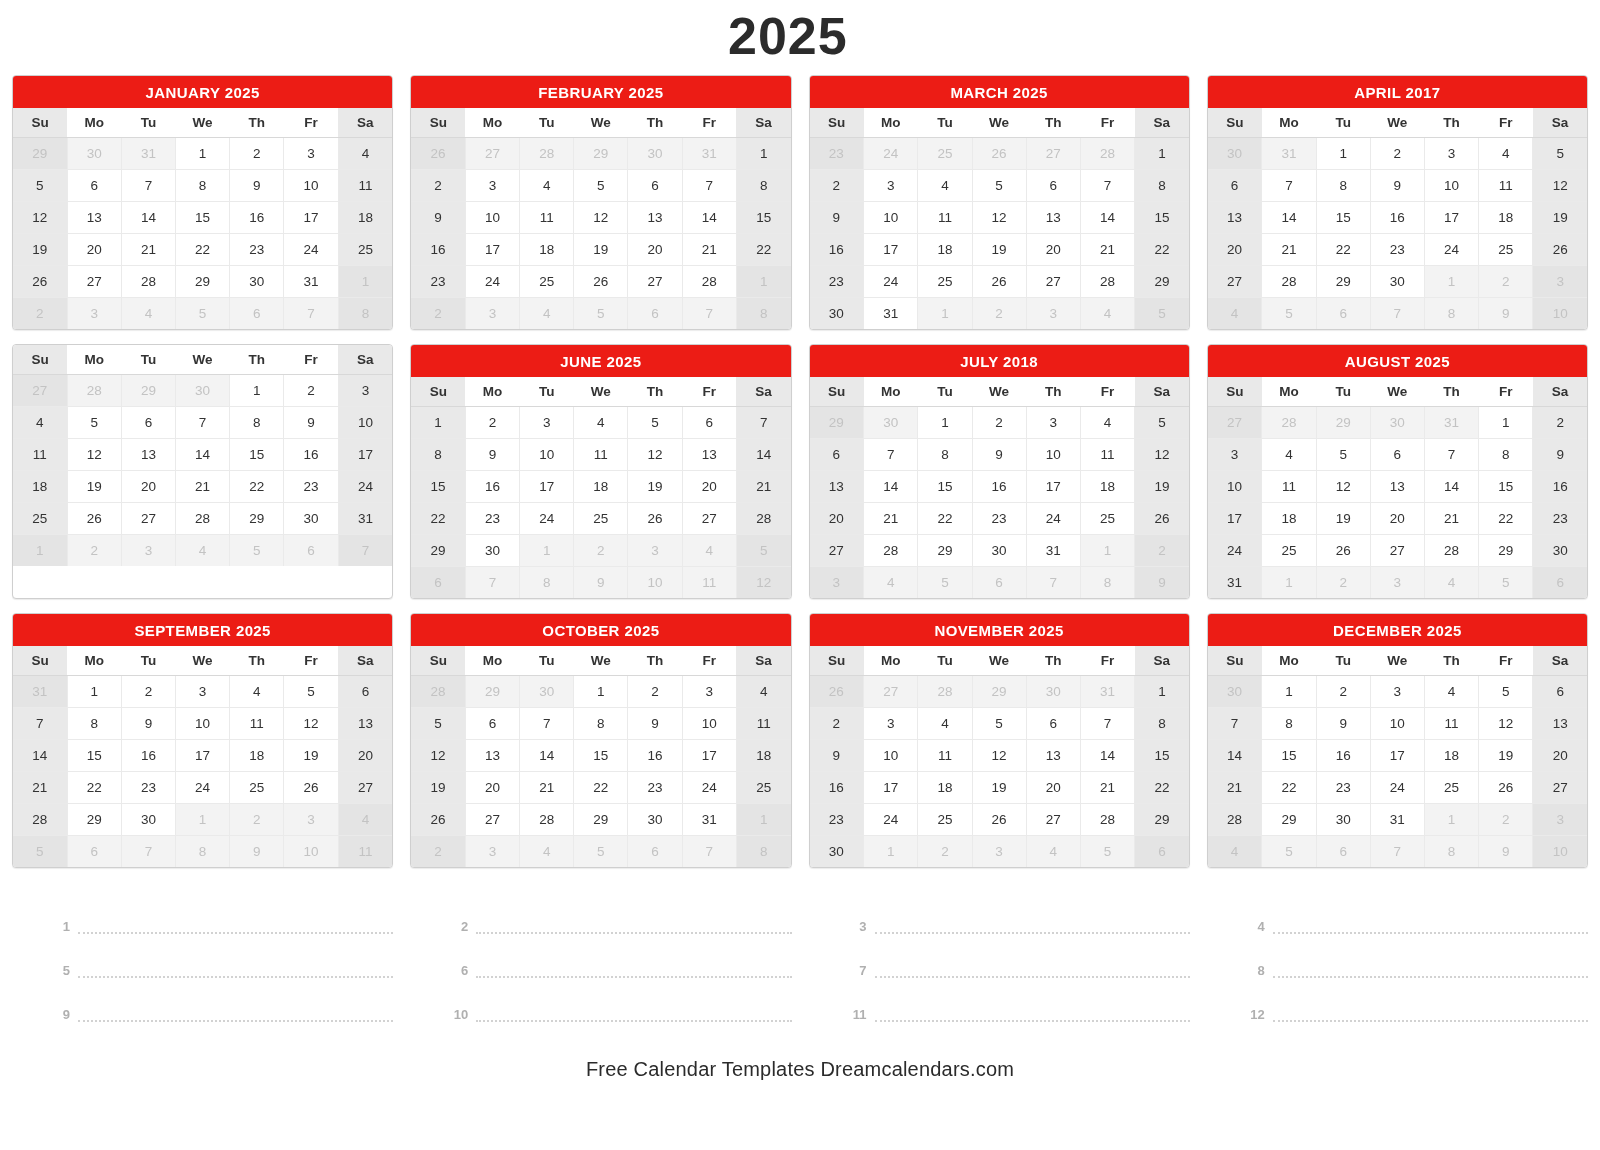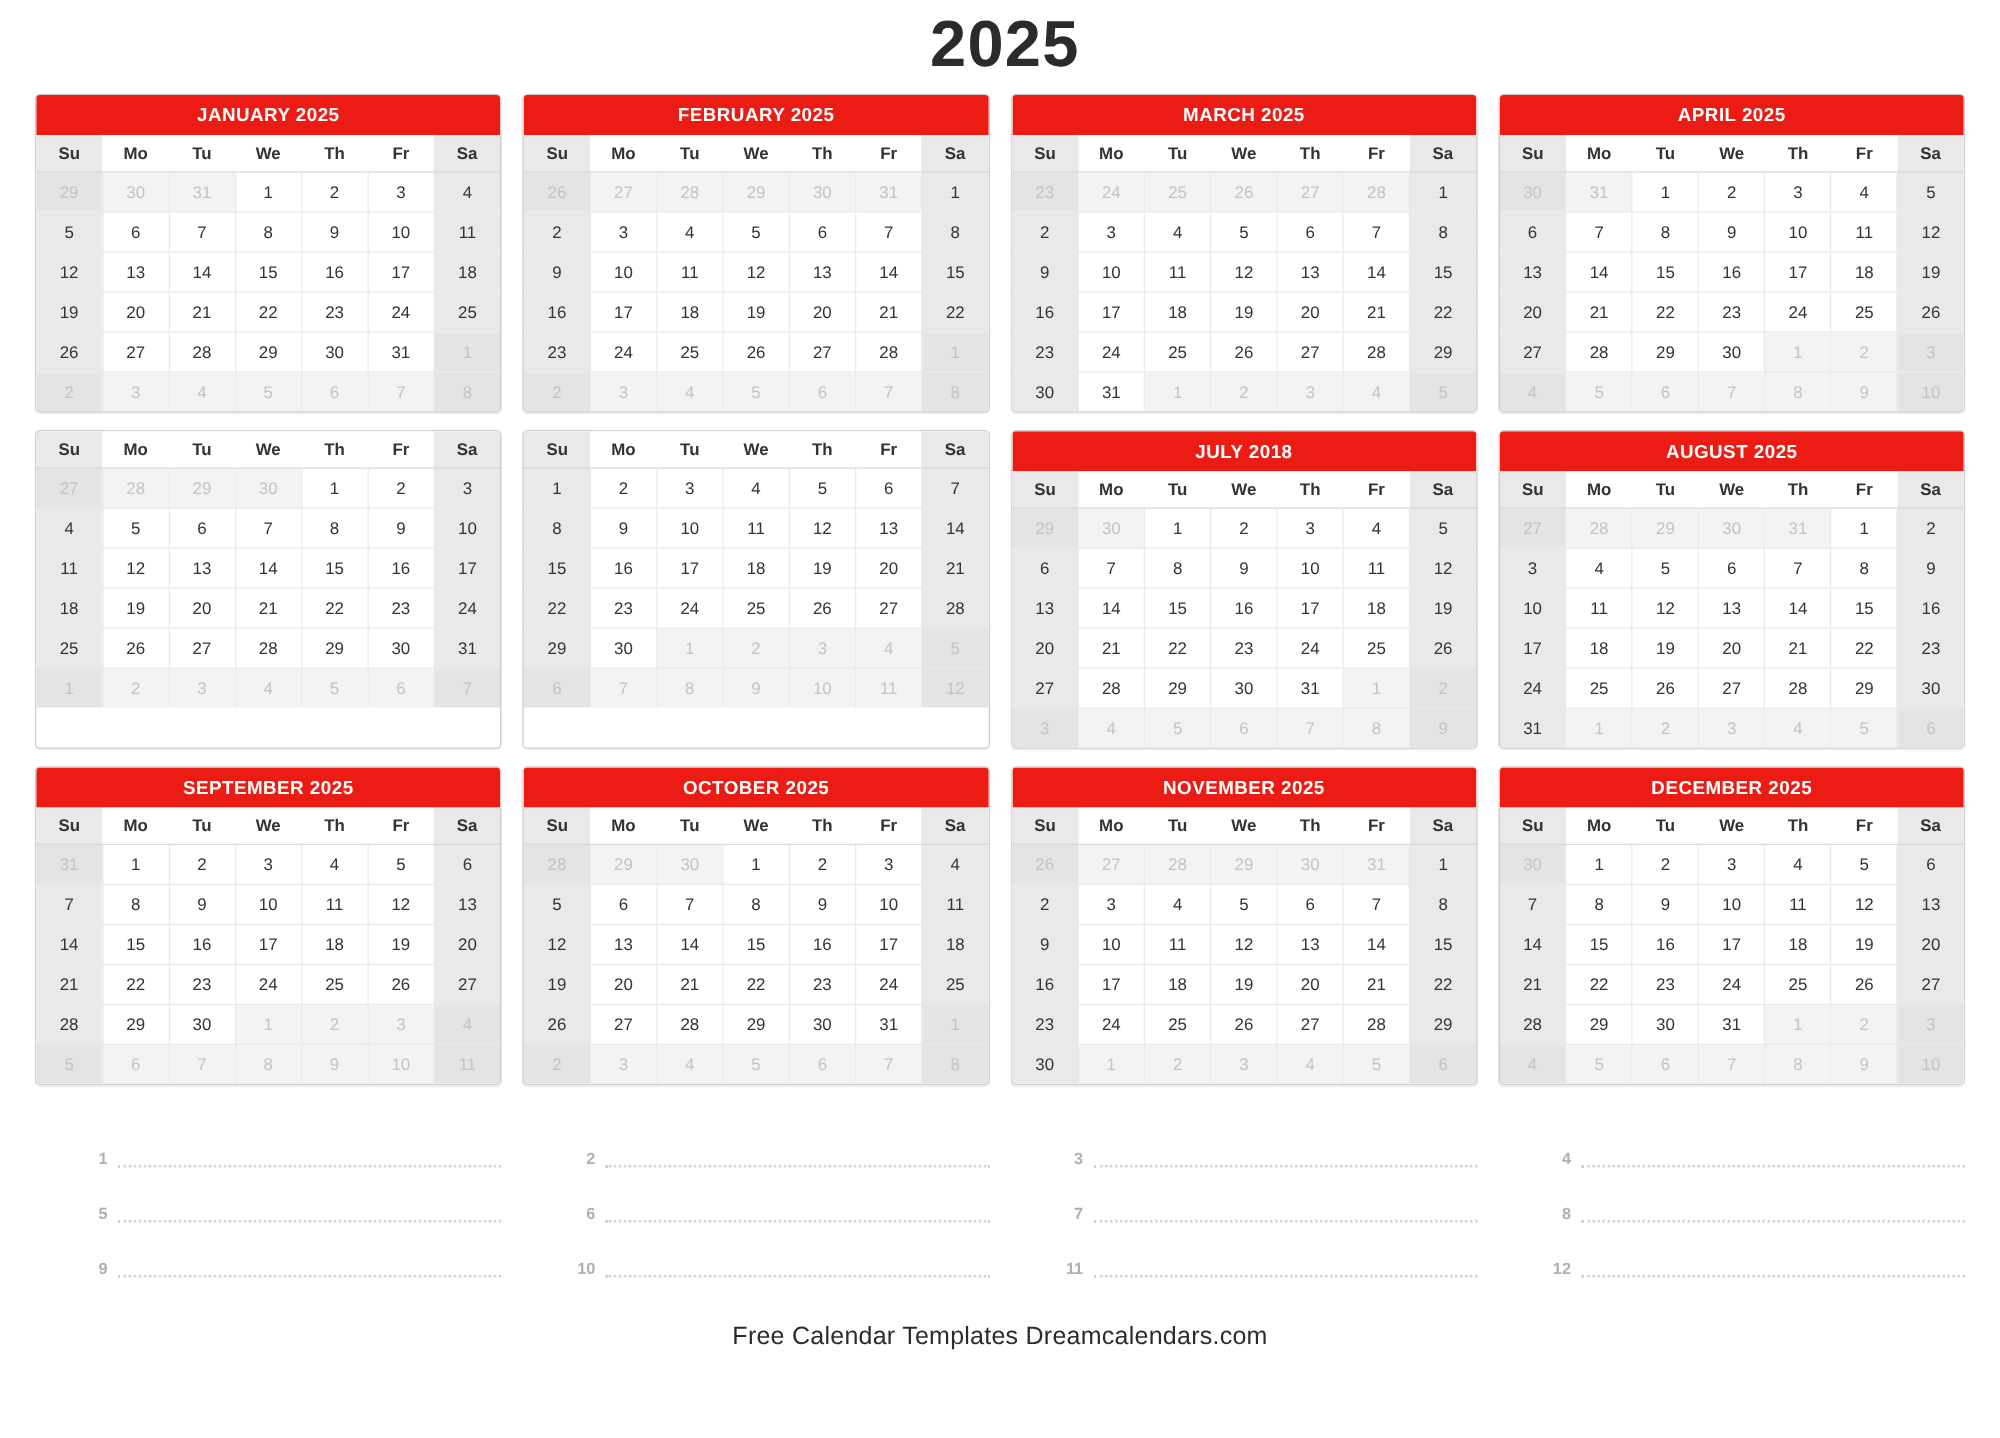--- a/index.html
+++ b/index.html
@@ -12,21 +12,21 @@
     height: 1150px;
     font-family: "Liberation Sans", sans-serif;
     color: #222;
     overflow: hidden;
   }
   .page {
     position: relative;
     width: 1600px;
     height: 1150px;
     box-sizing: border-box;
-    padding: 0 28px;
+    padding: 0 12px;
   }
   .year-title {
     font-size: 52px;
     font-weight: bold;
     color: #2b2b2b;
     letter-spacing: 1px;
     padding: 8px 0 6px 716px;
     line-height: 1.1;
   }
   .months-grid {
@@ -340,21 +340,21 @@
               <td class="out">1</td>
               <td class="out">2</td>
               <td class="out">3</td>
               <td class="out">4</td>
               <td class="we out">5</td>
             </tr>
           </tbody>
         </table>
       </div>
       <div class="month">
-        <div class="month-title">APRIL 2025</div>
+        <div class="month-title">APRIL 2017</div>
         <table class="cal">
           <thead>
             <tr>
               <th class="we">Su</th>
               <th>Mo</th>
               <th>Tu</th>
               <th>We</th>
               <th>Th</th>
               <th>Fr</th>
               <th class="we">Sa</th>
@@ -483,20 +483,21 @@
               <td class="out">3</td>
               <td class="out">4</td>
               <td class="out">5</td>
               <td class="out">6</td>
               <td class="we out">7</td>
             </tr>
           </tbody>
         </table>
       </div>
       <div class="month">
+        <div class="month-title">JUNE 2025</div>
         <table class="cal">
           <thead>
             <tr>
               <th class="we">Su</th>
               <th>Mo</th>
               <th>Tu</th>
               <th>We</th>
               <th>Th</th>
               <th>Fr</th>
               <th class="we">Sa</th>

